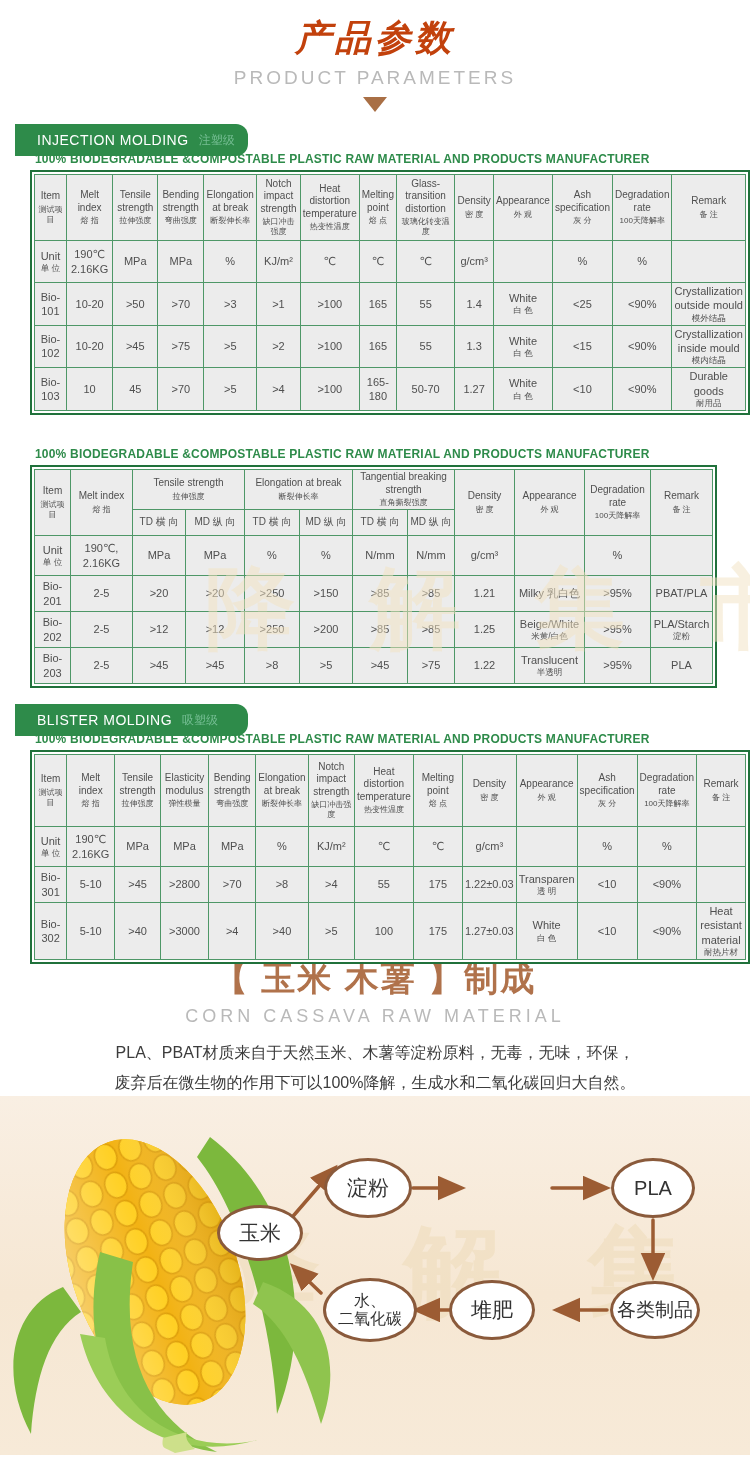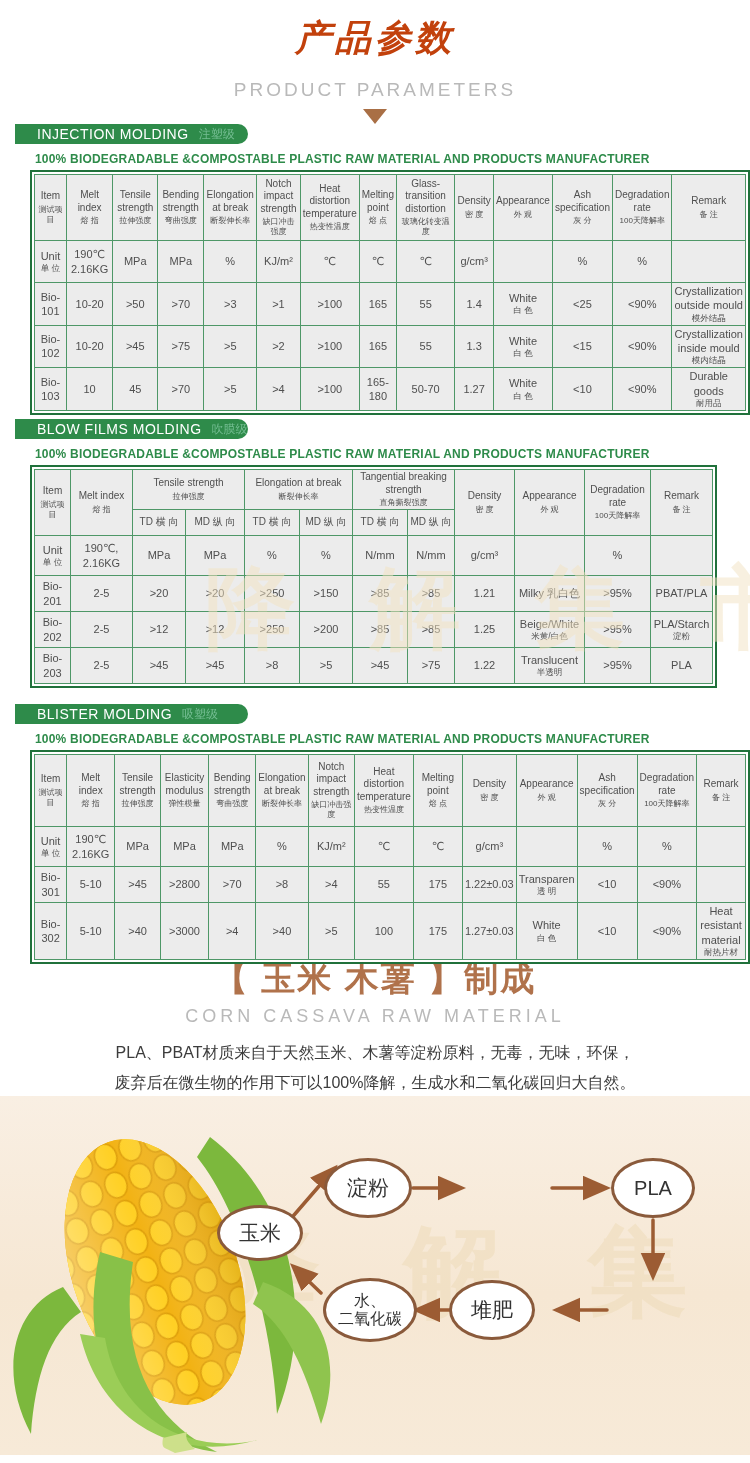--- a/index.html
+++ b/index.html
@@ -1,25 +1,25 @@
 <!DOCTYPE html>
 <html><head>
 <meta charset="utf-8">
 <style>
   html,body{margin:0;padding:0;background:#fff;}
   #page{position:relative;width:750px;height:1463px;background:#fff;overflow:hidden;
         font-family:"Liberation Sans","DejaVu Sans",sans-serif;}
   
   .title-block{position:absolute;top:14px;left:0;width:750px;text-align:center;}
   .title-cn{font-size:36px;color:#c2410c;letter-spacing:4px;font-weight:bold;font-style:italic;}
-  .title-en{margin-top:16px;font-size:19px;color:#b9b9b9;letter-spacing:3px;}
+  .title-en{margin-top:4px;font-size:19px;color:#b9b9b9;letter-spacing:3px;}
   .tri{width:0;height:0;margin:8px auto 0;border-left:12px solid transparent;
        border-right:12px solid transparent;border-top:15px solid #a96f45;}
   
-  .banner{position:absolute;left:15px;width:233px;height:20px;background:#2e8b4a;
+  .banner{position:absolute;left:15px;width:233px;height:32px;background:#2e8b4a;
           border-radius:0 12px 12px 0;display:flex;align-items:center;padding-left:22px;
           box-sizing:border-box;}
   .banner .en{color:#ffffff;font-size:14px;letter-spacing:0.5px;white-space:nowrap;}
   .banner .cnl{color:#74bd92;font-size:12px;margin-left:10px;white-space:nowrap;}
   .green-sub{position:absolute;left:35px;color:#2e8b4a;font-size:12px;font-weight:bold;
              letter-spacing:0.2px;white-space:nowrap;}
   
   .twrap{position:absolute;left:30px;background:#ffffff;border:2px solid #20713b;padding:2px;z-index:2;}
   .ptable{border-collapse:collapse;table-layout:fixed;}
   .ptable th,.ptable td{border:1px solid #4e9767;background:#ececec;text-align:center;
@@ -326,24 +326,20 @@
             </td>
             <td>
               <div>Durable goods</div>
               <div class="cn">耐用品</div>
             </td>
           </tr>
         </tbody>
       </table>
     </div>
 
-  <div class="banner" style="top:419px">
-    <span class="en">BLOW FILMS MOLDING</span>
-    <span class="cnl">吹膜级</span>
-  </div>
   <div class="green-sub" style="top:447px">100% BIODEGRADABLE &amp;COMPOSTABLE PLASTIC RAW MATERIAL AND PRODUCTS MANUFACTURER</div>
   <div class="twrap t2" style="top:465px">
       <table class="ptable">
         <colgroup>
           <col style="width: 36px;">
           <col style="width: 62px;">
           <col style="width: 53px;">
           <col style="width: 59px;">
           <col style="width: 55px;">
           <col style="width: 53px;">
@@ -851,18 +847,19 @@
         <line x1="653" y1="124" x2="653" y2="178" marker-end="url(#ah)"></line>
         <line x1="607" y1="214" x2="559" y2="214" marker-end="url(#ah)"></line>
         <line x1="466" y1="214" x2="419" y2="214" marker-end="url(#ah)"></line>
         <line x1="321" y1="197" x2="295" y2="172" marker-end="url(#ah)"></line>
       </g>
     </svg>
 
     <div class="node" style="left:217px;top:109px;width:86px;height:56px;">玉米</div>
     <div class="node" style="left:324px;top:62px;width:88px;height:60px;">淀粉</div>
     <div class="node" style="left:611px;top:62px;width:84px;height:60px;font-size:20px;">PLA</div>
+    <div class="node" style="left:610px;top:185px;width:90px;height:58px;font-size:19px;">各类制品</div>
     <div class="node" style="left:449px;top:184px;width:86px;height:60px;">堆肥</div>
     <div class="node" style="left:323px;top:182px;width:94px;height:64px;font-size:16px;">水、
 二氧化碳</div>
   </div>
 
 </div>
 
 </body></html>

